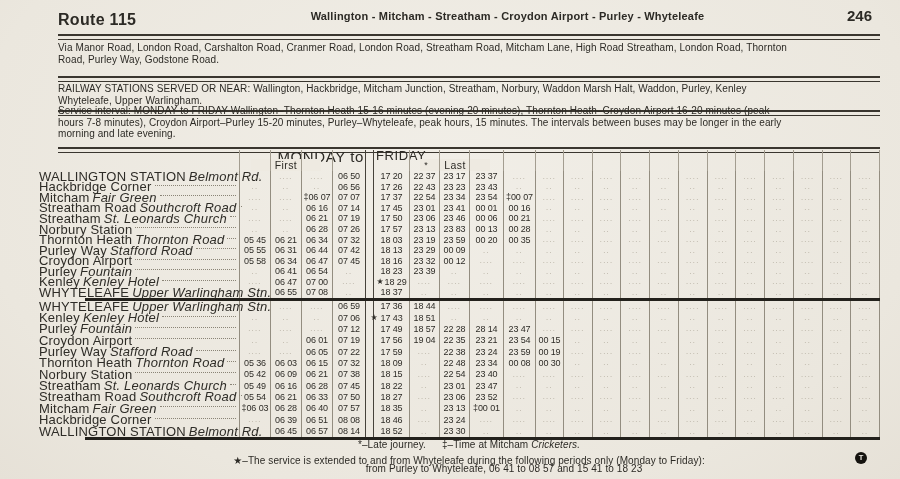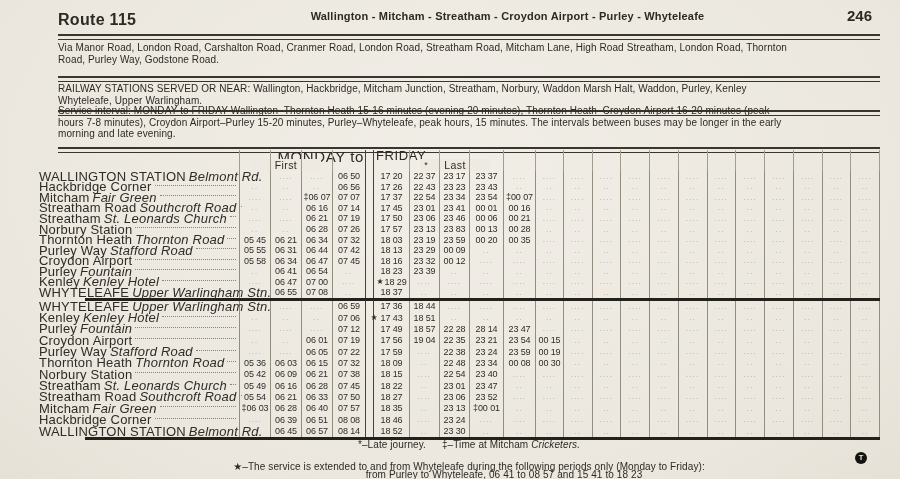--- a/index.html
+++ b/index.html
@@ -37,21 +37,21 @@
   .star{font-size:8px;margin-right:1px;}
   .star.hang{position:relative;left:-10px;margin-right:-7px;}
   .bar{height:3px;background:#23211c;width:795px;margin-left:47px;}
   
   .fnblock{position:absolute;left:58px;top:440px;right:20px;font-size:10px;line-height:9px;letter-spacing:0.1px;}
   .fn{margin-bottom:0;text-align:center;}
   .fn1 span{margin-right:0;}
   .fn1 .gap2{display:inline-block;width:16px;}
   .it2{font-style:italic;}
   .fn-indent{padding-left:70px;line-height:8.8px;}
-  .fn2{margin-top:13px;}
+  .fn2{margin-top:7px;}
   .corner{position:absolute;left:855px;top:452px;width:12px;height:12px;border-radius:50%;background:#15130f;
     color:#f0ede6;font-size:7.5px;font-weight:bold;display:flex;align-items:center;justify-content:center;line-height:12px;}
 </style>
 </head>
 <body>
 
 <div class="page">
 
   <div class="route">Route 115</div>
   <div class="title">Wallington - Mitcham - Streatham - Croydon Airport - Purley - Whyteleafe</div>

